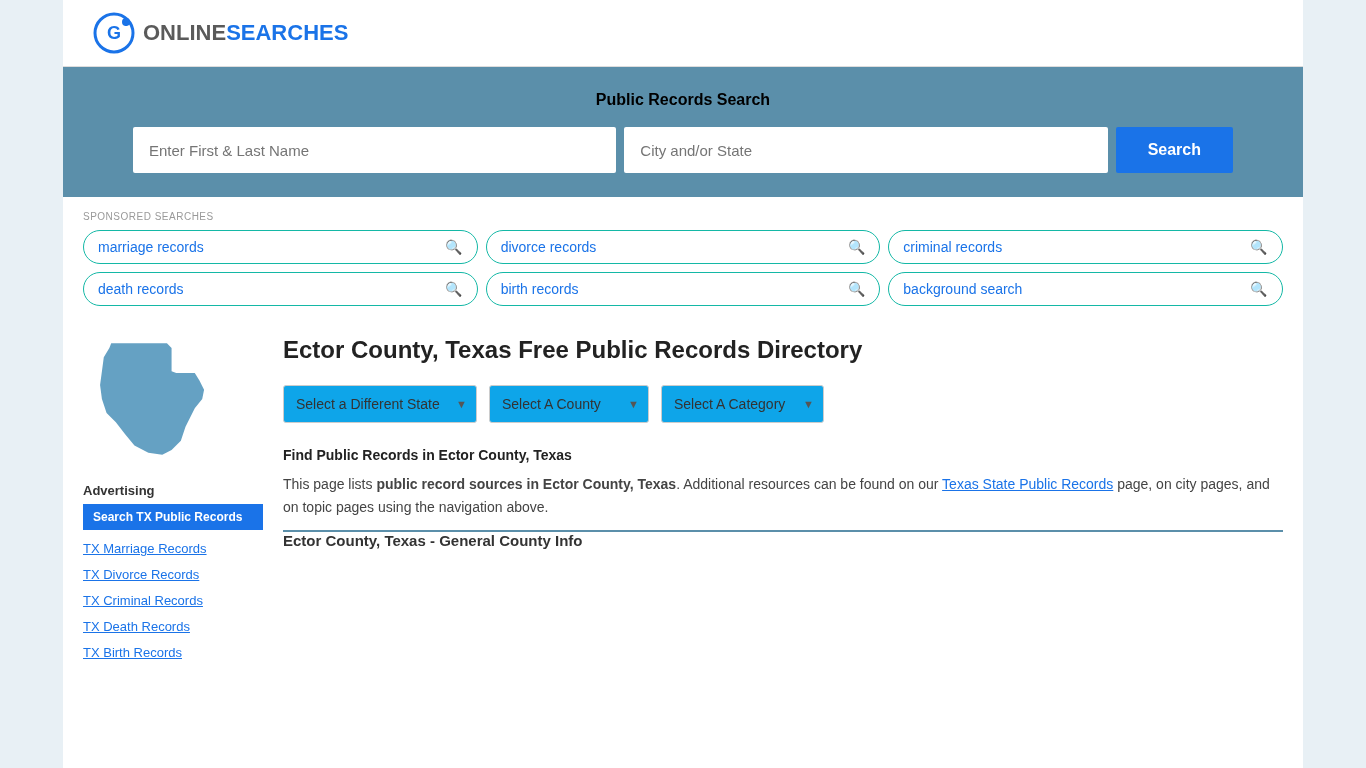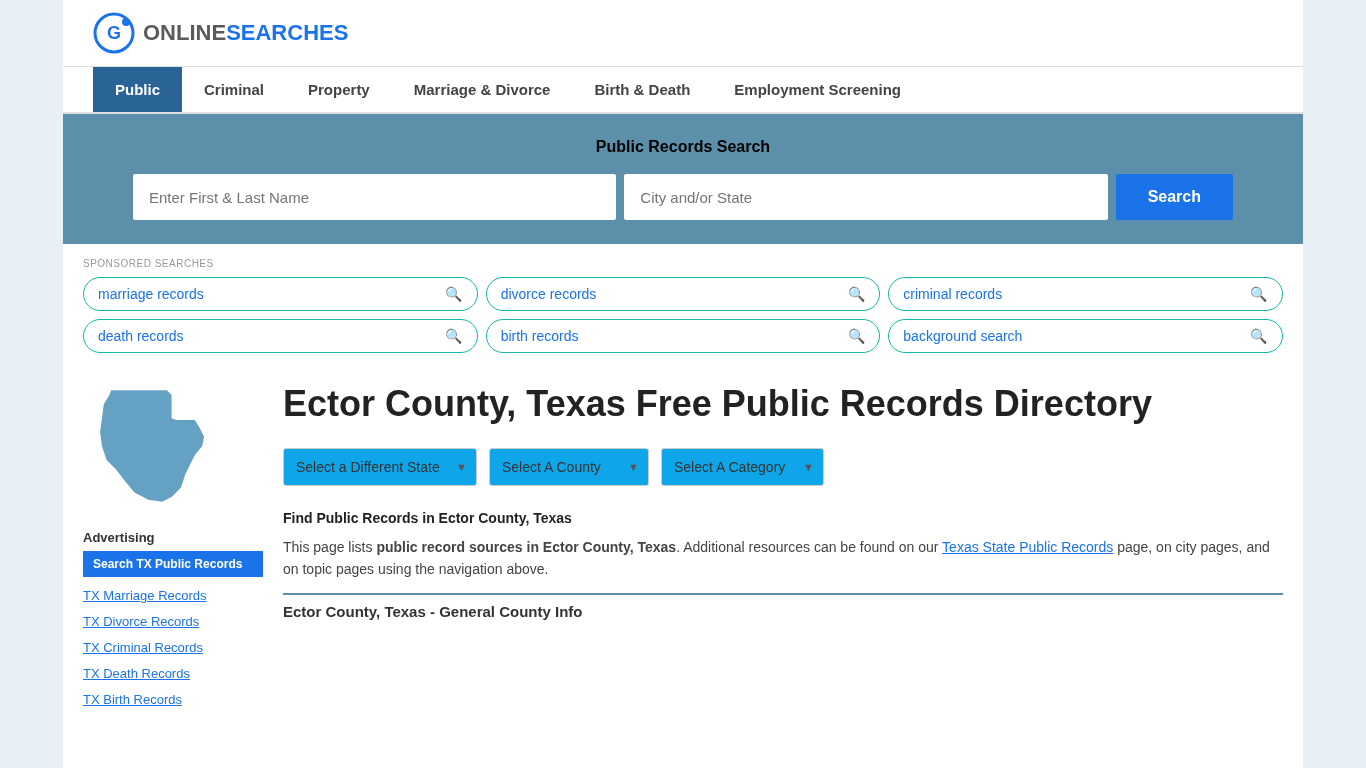--- a/index.html
+++ b/index.html
@@ -44,35 +44,35 @@
     
     .texas-map { margin-bottom: 16px; }
     .texas-svg { width: 140px; height: 130px; }
 
     
     .advertising-label { font-weight: bold; font-size: 13px; color: #333; margin-bottom: 6px; }
     .ad-button { background: #1a73e8; color: #fff; padding: 6px 10px; font-size: 12px; font-weight: bold; display: block; margin-bottom: 8px; cursor: pointer; text-decoration: none; }
     .sidebar-link { display: block; color: #1a73e8; font-size: 13px; text-decoration: underline; margin-bottom: 3px; cursor: pointer; margin-top: 11px; }
 
     
-    .page-title { font-size: 36px; font-weight: bold; color: #222; line-height: 1.3; margin-bottom: 20px; }
+    .page-title { font-size: 24px; font-weight: bold; color: #222; line-height: 1.3; margin-bottom: 20px; }
 
     
     .dropdown-row { display: flex; gap: 12px; margin-bottom: 24px; }
     .dropdown-select { appearance: none; -webkit-appearance: none; padding: 10px 36px 10px 12px; border: 1px solid #ccc; border-radius: 3px; font-size: 14px; color: #333; background: #0ea5e9; cursor: pointer; min-width: 160px; background-image: none; }
     .dropdown-wrapper { position: relative; display: inline-block; }
     .dropdown-wrapper::after { content: '▼'; position: absolute; right: 10px; top: 50%; transform: translateY(-50%); pointer-events: none; font-size: 11px; color: #555; }
 
     
     .find-title { font-size: 14px; font-weight: bold; color: #222; margin-bottom: 10px; }
     .find-text { font-size: 14px; color: #444; line-height: 1.6; margin-bottom: 12px; }
     .find-text strong { font-weight: bold; }
     .find-text a { color: #1a73e8; text-decoration: underline; cursor: pointer; }
 
-    .general-info-title { font-size: 15px; font-weight: bold; color: #333; border-top: 2px solid #5b8faa; padding-top: 8px; margin-top: 4px; }
+    .general-info-title { font-size: 15px; font-weight: bold; color: #333; border-top: 2px solid #5b8faa; margin-top: 4px; }
 
     
     .content-wrapper { max-width: 1240px; margin: 0 auto; background: #fff; min-height: 768px; }
   </style>
 </head>
 <body>
 
 <div class="content-wrapper">
 
   <div class="header">
@@ -82,28 +82,20 @@
         <text x="21" y="27" font-size="18" font-weight="bold" fill="#1a73e8" text-anchor="middle" font-family="Arial">G</text>
         <circle cx="33" cy="10" r="4" fill="#1a73e8"></circle>
         <line x1="33" y1="14" x2="33" y2="10" stroke="#1a73e8" stroke-width="2"></line>
       </svg>
       <span class="logo-text">
         <span class="logo-online">ONLINE</span><span class="logo-searches">SEARCHES</span>
       </span>
     </div>
   </div>
 
-  <nav class="nav">
-  <a class="nav-item active" href="#">Public</a>
-      <a class="nav-item" href="#">Criminal</a>
-      <a class="nav-item" href="#">Property</a>
-      <a class="nav-item" href="#">Marriage &amp; Divorce</a>
-      <a class="nav-item" href="#">Birth &amp; Death</a>
-      <a class="nav-item" href="#">Employment Screening</a>
-    </nav>
 
   <div class="search-banner">
     <div class="search-banner-title">Public Records Search</div>
     <div class="search-form">
       <input class="search-input" type="text" placeholder="Enter First &amp; Last Name" style="">
       <input class="search-input" type="text" placeholder="City and/or State" style="">
       <button class="search-btn">Search</button>
     </div>
   </div>
 

